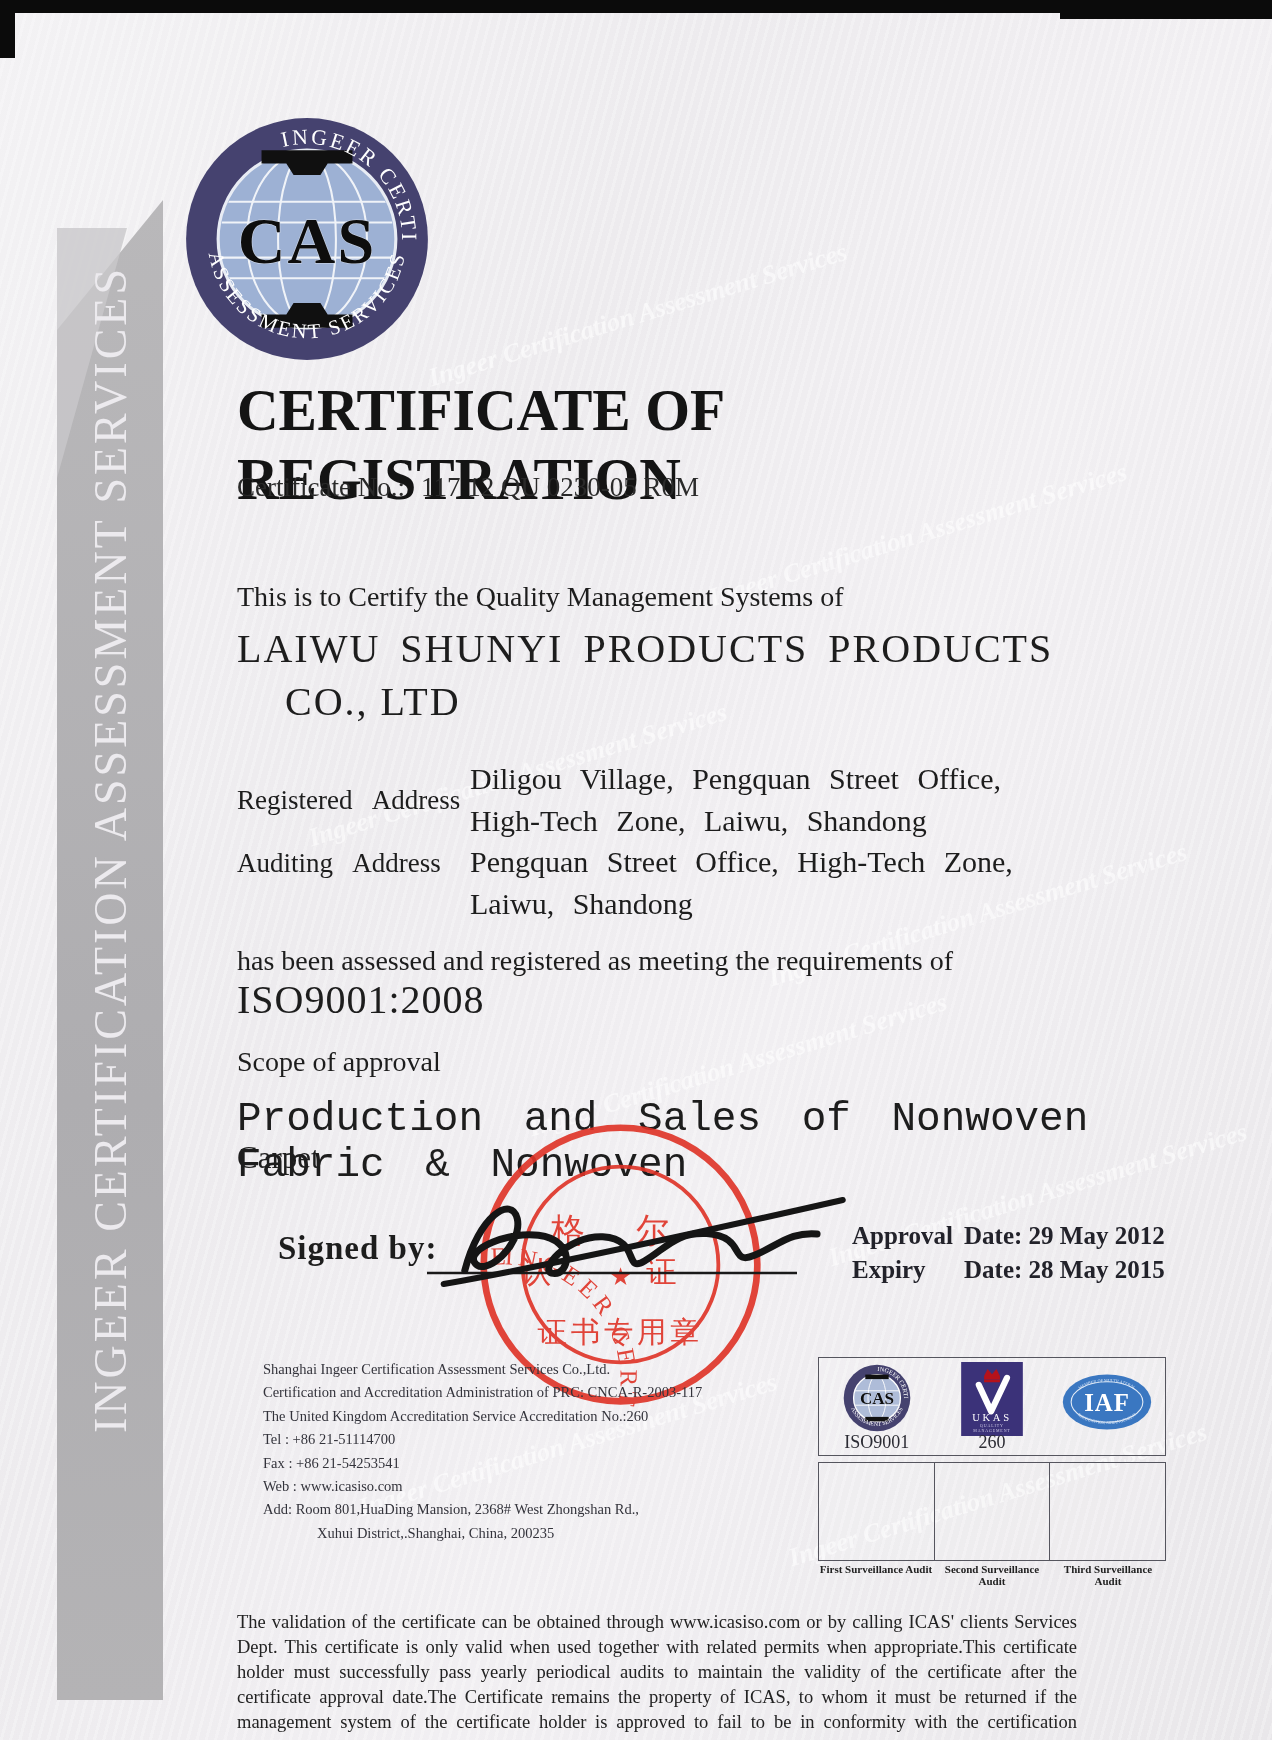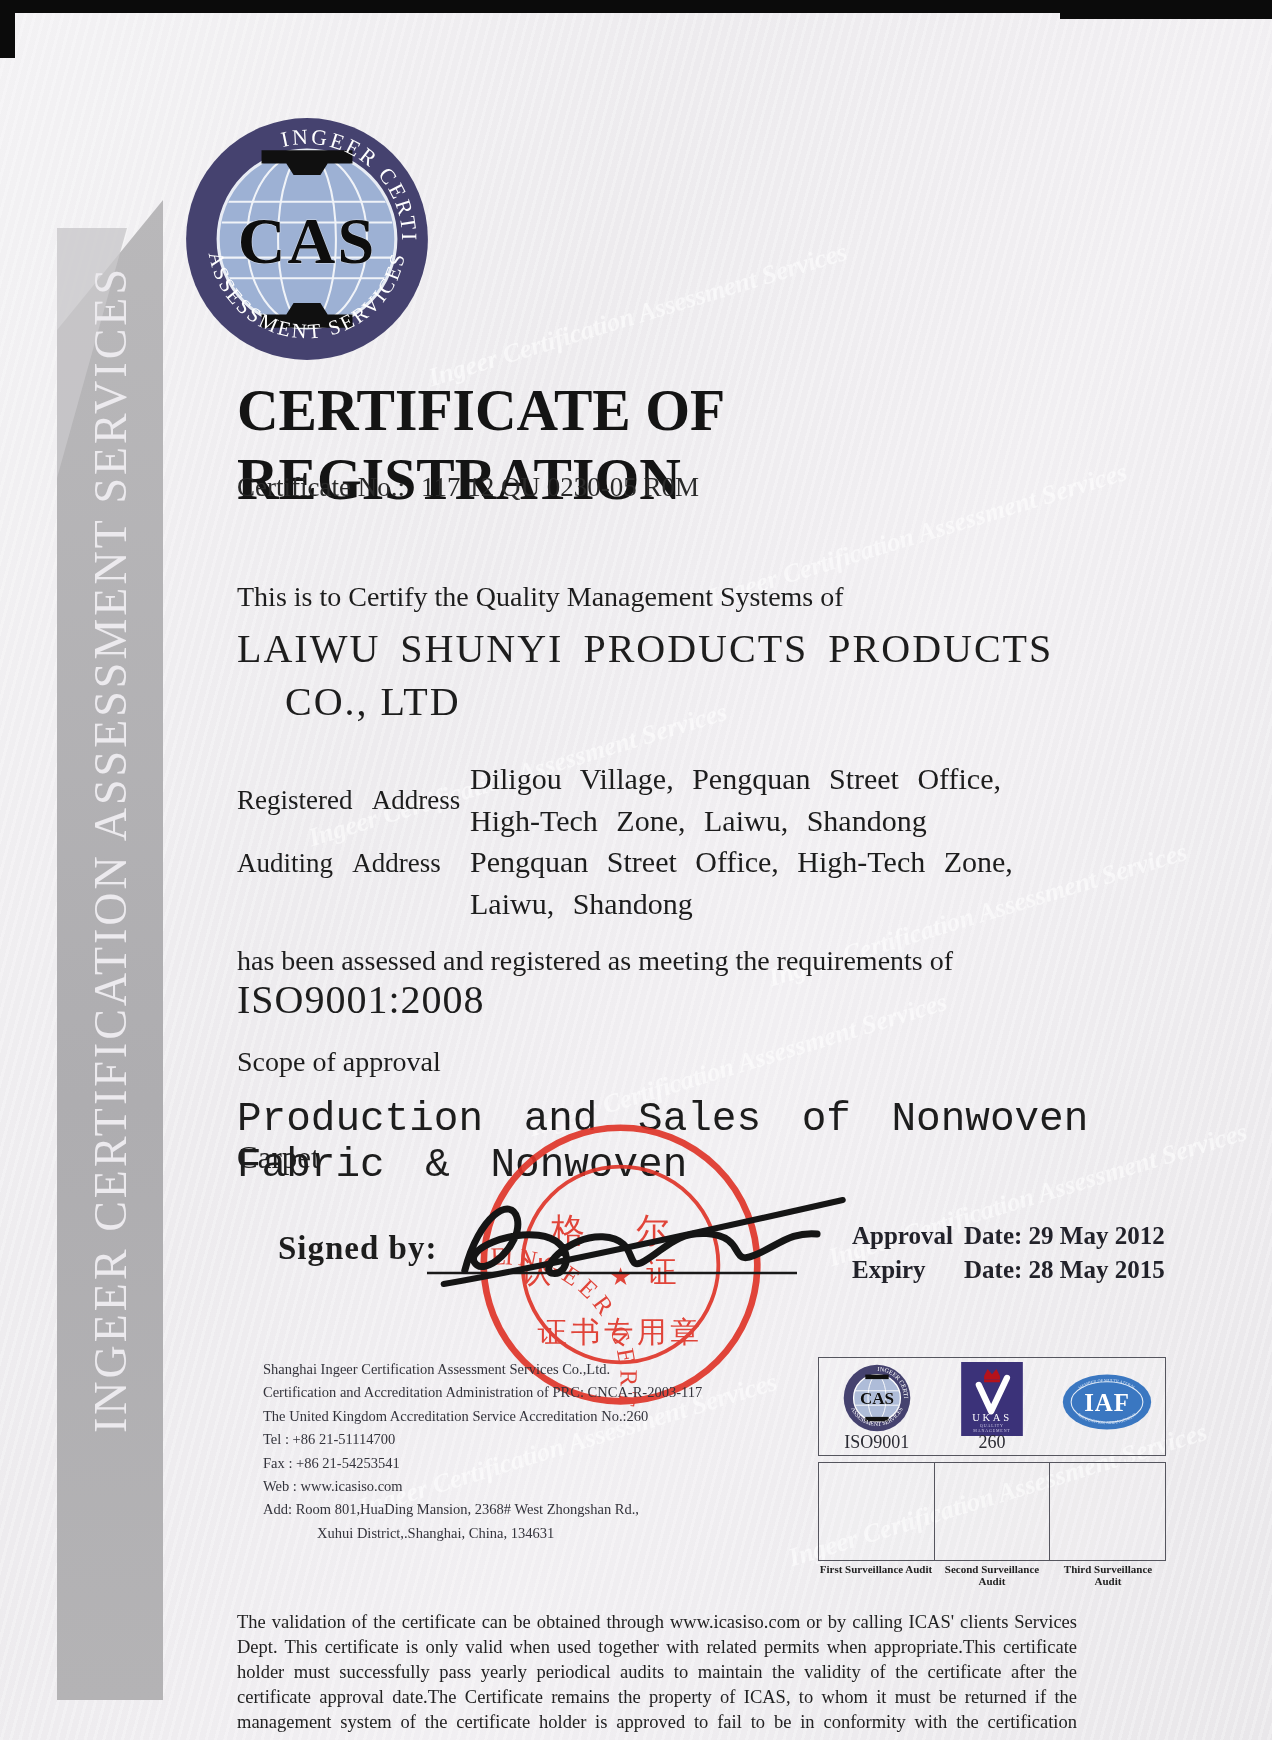--- a/index.html
+++ b/index.html
@@ -175,21 +175,21 @@
   </div>
 
   <div class="abs issuer">
     <div>Shanghai Ingeer Certification Assessment Services Co.,Ltd.</div>
     <div>Certification and Accreditation Administration of PRC: CNCA-R-2003-117</div>
     <div>The United Kingdom Accreditation Service Accreditation No.:260</div>
     <div>Tel : +86 21-51114700</div>
     <div>Fax : +86 21-54253541</div>
     <div>Web : www.icasiso.com</div>
     <div>Add: Room 801,HuaDing Mansion, 2368# West Zhongshan Rd.,</div>
-    <div class="indent">Xuhui District,.Shanghai, China, 134631</div>
+    <div class="indent">Xuhui District,.Shanghai, China, 200235</div>
   </div>
 
   <div class="abs logobox">
     <div class="logocell">
       <svg width="72" height="72" style="margin-top:4px;" viewBox="0 0 80 80">
         <defs>
           <path id="miniTop" d="M 10,40 A 30,30 0 0 1 70,40"></path>
           <path id="miniBot" d="M 9,40 A 31,31 0 0 0 71,40"></path>
         </defs>
         <circle cx="40" cy="40" r="37" fill="#45426f"></circle>

